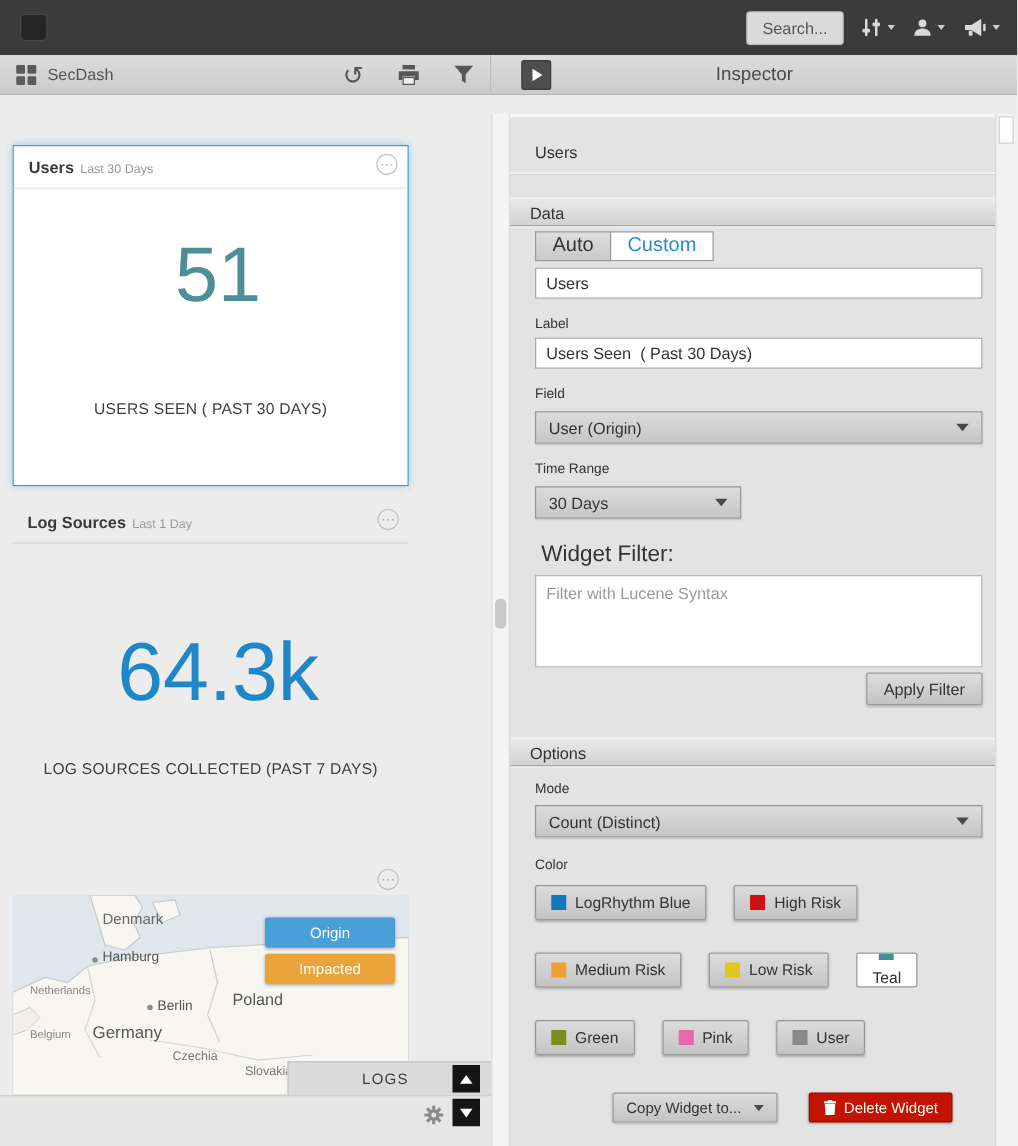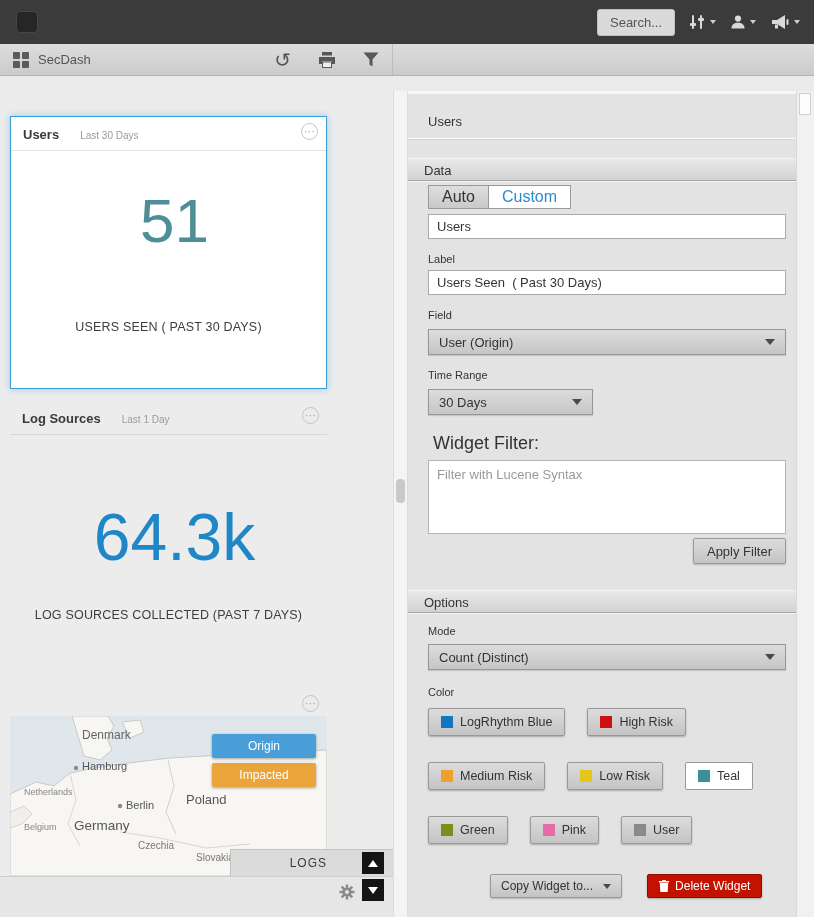--- a/index.html
+++ b/index.html
@@ -38,21 +38,21 @@
   .content { position:absolute; top:91px; bottom:0; left:0; right:0; display:flex; }
   .dashboard { width:393px; position:relative; background:#ececec; overflow:hidden; }
   .dash-scrollbar { width:15px; background:#f4f4f4; border-left:1px solid #dcdcdc; border-right:1px solid #dcdcdc; position:relative; }
   .dash-thumb { position:absolute; top:388px; left:2px; width:9px; height:24px; background:#c9c9c9; border-radius:4px; cursor:pointer; }
 
   
   .widget { position:absolute; left:10px; width:317px; }
   .widget-users { top:25px; height:273px; background:#fff; border:1px solid #3e9bd6; box-shadow:0 0 7px rgba(62,155,214,.45); }
   .widget-header { position:relative; padding:8px 12px 7px; border-bottom:1px solid #e2e2e2; }
   .widget-title { font-size:13px; font-weight:bold; color:#3a3a3a; }
-  .widget-subtitle { font-size:10px; color:#9a9a9a; margin-left:21px; }
+  .widget-subtitle { font-size:10px; color:#9a9a9a; margin-left:5px; }
   .ellipsis-btn { position:absolute; top:6px; right:8px; width:17px; height:17px; border:1px solid #c4c4c4;
                   border-radius:50%; color:#a8a8a8; font-size:11px; line-height:14px; text-align:center;
                   background:transparent; cursor:pointer; font-family:"DejaVu Sans",sans-serif; }
   .widget-value { position:absolute; left:0; right:0; text-align:center; font-weight:300;padding-left:12px; }
   .widget-caption { position:absolute; left:0; right:0; text-align:center; font-size:12.5px; color:#3d3d3d; letter-spacing:.2px; }
   .widget-users .widget-value { top:68px; font-size:62px; }
   .widget-users .widget-caption { top:203px; }
   .widget-logsrc { top:310px; height:280px; }
   .widget-logsrc .widget-header { border-bottom:1px solid #d6d6d6; }
   .widget-logsrc .widget-value { top:98px; font-size:66px; }
@@ -110,21 +110,21 @@
                      padding:6px 8px; font-size:13px; color:#333; resize:none; font-family:inherit; }
   .filter-textarea::placeholder { color:#9a9a9a; }
   .apply-row { display:flex; justify-content:flex-end; margin-top:4px; }
   .btn { height:26px; padding:0 13px; border:1px solid #999; background:linear-gradient(#dcdcdc,#c4c4c4);
          font-size:13px; color:#333; box-shadow:0 1px 2px rgba(0,0,0,.2); border-radius:2px; cursor:pointer; font-family:inherit; }
   .color-row { display:flex; gap:22px; margin-top:26px; }
   .color-row.first { margin-top:10px; }
   .color-btn { height:28px; display:inline-flex; align-items:center; gap:7px; padding:0 12px; border:1px solid #999;
                background:linear-gradient(#dcdcdc,#c4c4c4); box-shadow:0 1px 2px rgba(0,0,0,.25); font-size:12.5px;
                color:#333; border-radius:2px; cursor:pointer; font-family:inherit; }
-  .color-btn.selected { background:#fff; box-shadow:none; }
+  .color-btn.selected { background:#fff; box-shadow:none;flex-direction:column; }
   .swatch { width:12px; height:12px; display:inline-block; }
   .footer-row { display:flex; align-items:center; margin-top:30px; }
   .copy-btn { margin-left:62px; height:24px; font-size:12px; display:inline-flex; align-items:center; gap:8px; padding:0 10px; }
   .copy-btn .sel-caret { border-top-color:#4a4a4a; border-left-width:4px; border-right-width:4px; border-top-width:5px; margin-left:2px; }
   .delete-btn { margin-left:25px; height:24px; background:#c41200; border:1px solid #8f0d00; color:#fff; font-size:12px;
                 display:inline-flex; align-items:center; gap:6px; padding:0 11px; border-radius:2px;
                 box-shadow:0 1px 2px rgba(0,0,0,.25); cursor:pointer; font-family:inherit; }
 </style>
 </head>
 <body>
@@ -182,20 +182,26 @@
         <span class="undo-icon">↺</span>
         <svg class="sb-svg" width="18" height="16" viewBox="0 0 18 16">
           <rect x="4" y="0" width="10" height="3.5" fill="#575757"></rect>
           <path d="M1,5 L17,5 L17,12 L14,12 L14,9 L4,9 L4,12 L1,12 Z" fill="#575757"></path>
           <rect x="4.5" y="10" width="9" height="5.5" fill="#efefef" stroke="#575757"></rect>
         </svg>
         <svg class="sb-svg" width="16" height="15" viewBox="0 0 16 15">
           <path d="M0.5,0.5 L15.5,0.5 L9.5,7.5 L9.5,14.5 L6.5,12.5 L6.5,7.5 Z" fill="#575757"></path>
         </svg>
       </span>
+    </div>
+    <div class="subbar-right">
+      <span class="inspector-title">Inspector</span>
+      <button class="expand-btn">
+        <span class="play-tri"></span>
+      </button>
     </div>
   </div>
 
   <div class="content">
 
     <div class="dashboard">
 
       <div class="widget widget-users">
         <div class="widget-header">
           <span class="widget-title">Users</span><span class="widget-subtitle">Last 30 Days</span>

